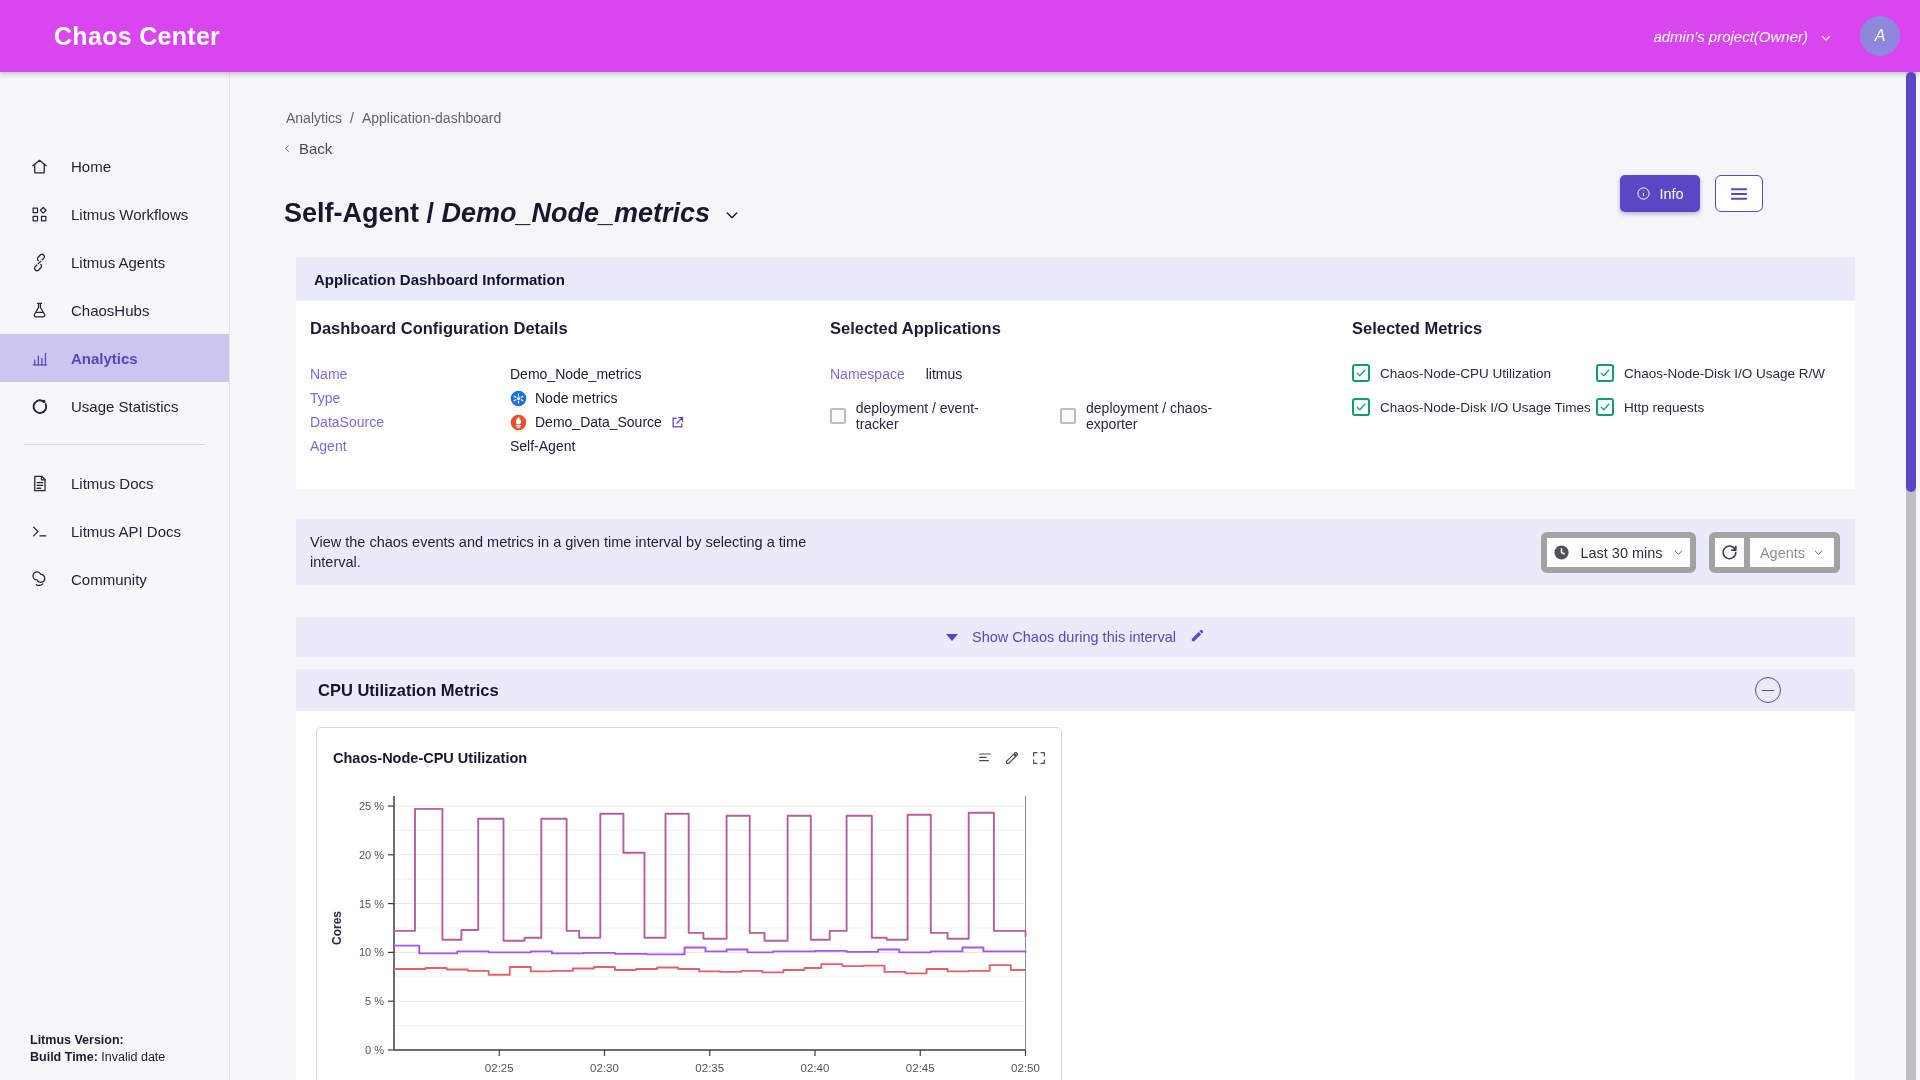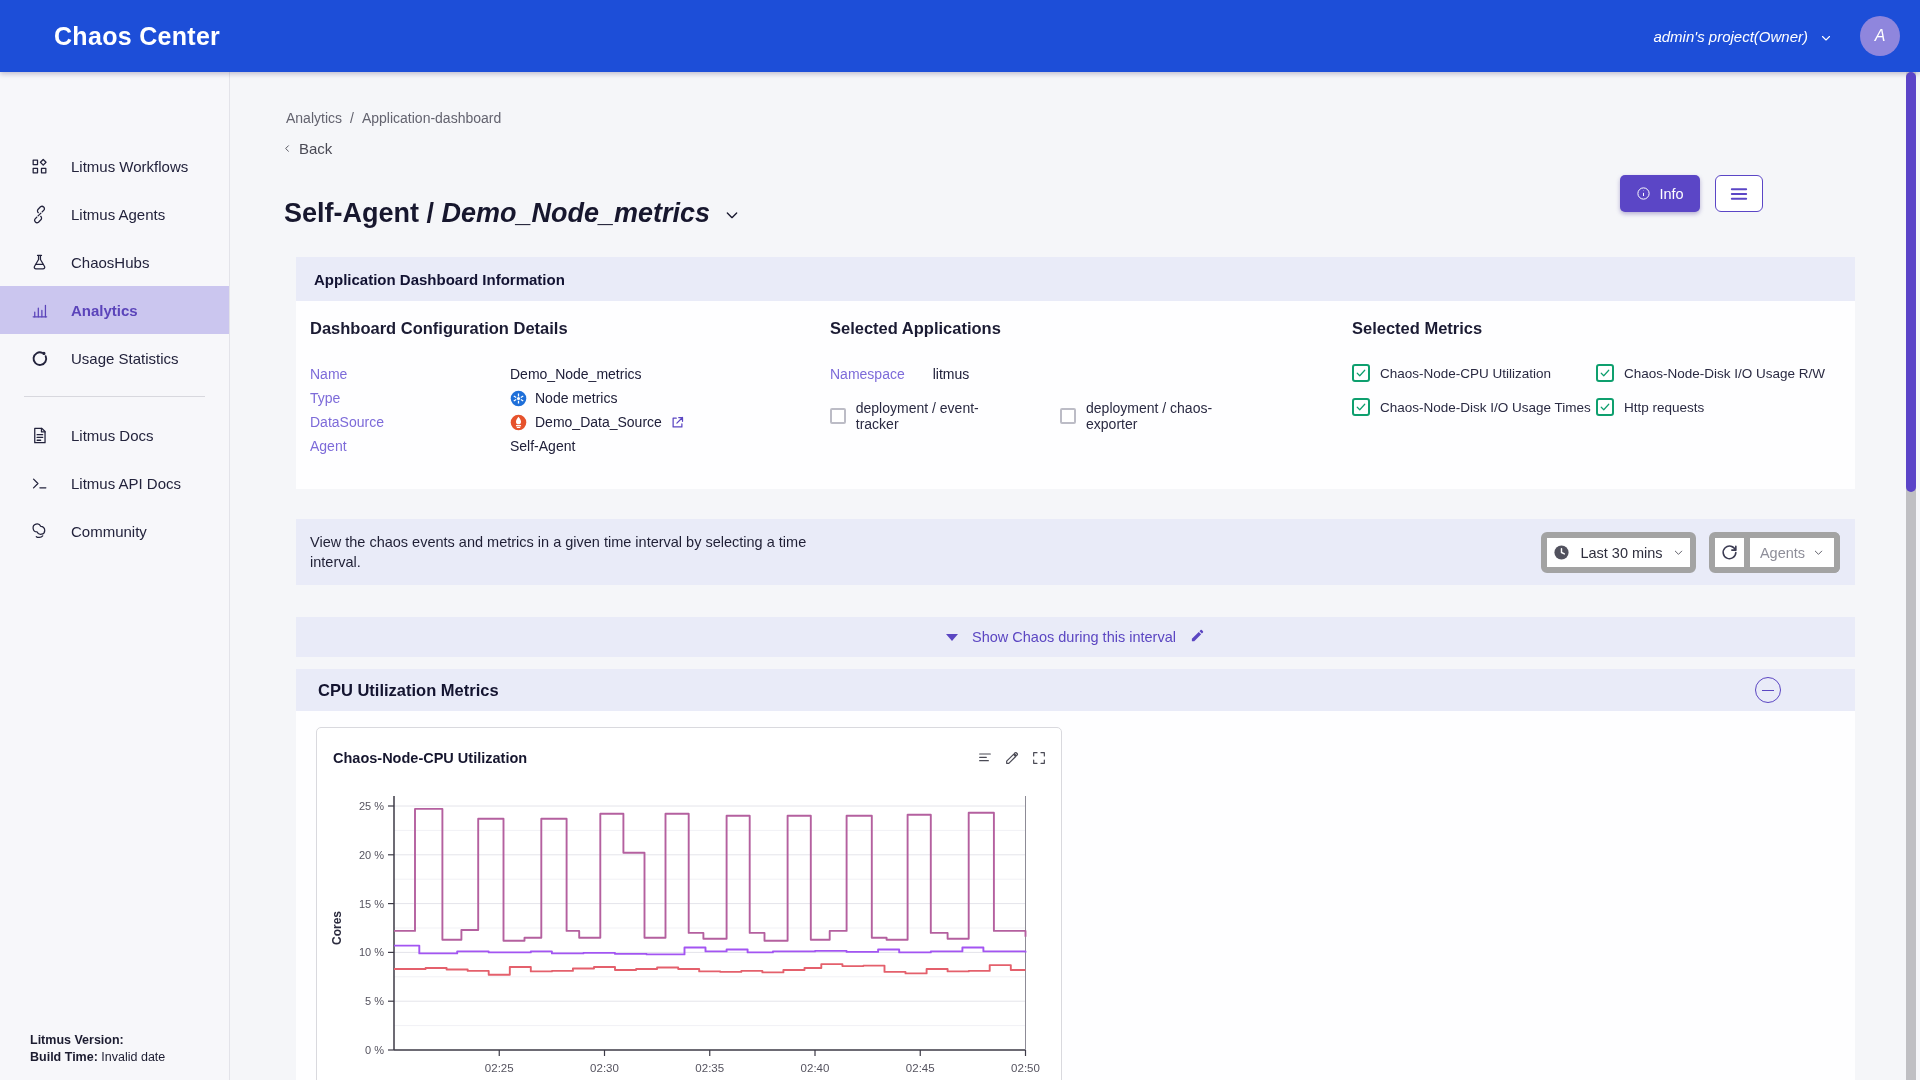--- a/index.html
+++ b/index.html
@@ -1,21 +1,21 @@
 <!DOCTYPE html>
 <html><head>
 <meta charset="utf-8">
 <style>
   * { margin:0; padding:0; box-sizing:border-box; }
   html,body { width:1920px; height:1080px; overflow:hidden;
     font-family:"Liberation Sans", sans-serif; background:#F5F6F9; color:#20203A; }
 
   
   .topbar { position:absolute; left:0; top:0; width:1920px; height:72px;
-    background:#1d4ed8; display:flex; align-items:center; z-index:30;
+    background:#d946ef; display:flex; align-items:center; z-index:30;
     box-shadow:0 2px 5px rgba(30,20,80,.25); }
   .brand { color:#fff; font-size:25px; font-weight:bold; letter-spacing:.3px; margin-left:54px; }
   .topbar-right { position:absolute; right:20px; top:0; height:72px; display:flex; align-items:center; gap:28px;font-style:italic; }
   .project-switch { display:flex; align-items:center; gap:12px; color:#fff; font-size:15px; cursor:pointer; }
   .chev { width:12px; height:12px; }
   .chev svg { stroke:#fff; fill:none; stroke-width:2.2; stroke-linecap:round; stroke-linejoin:round; width:12px; height:12px; }
   .avatar { width:40px; height:40px; border-radius:50%; background:#8F86DD; color:#fff;
     display:flex; align-items:center; justify-content:center; font-size:16px; cursor:pointer; }
 
   
@@ -63,21 +63,21 @@
   .dash-panel .head { height:44px; display:flex; align-items:center; padding-left:18px;
     font-size:15px; font-weight:bold; color:#121232; }
   .dash-panel .body { position:relative; height:188px; }
   .colhead { font-size:16.5px; font-weight:bold; color:#1B1B33; }
   .cfg { position:absolute; left:14px; top:18px; width:470px; }
   .cfg-grid { margin-top:24px; font-size:14px; line-height:24px; }
   .cfg-row { display:flex; }
   .cfg-row .lbl { width:200px; color:#7D6BD9; }
   .cfg-row .val { color:#20203A; display:flex; align-items:center; gap:8px; }
   .apps { position:absolute; left:534px; top:18px; width:430px; }
-  .ns-row { margin-top:28px; font-size:14px; display:flex; gap:28px; }
+  .ns-row { margin-top:28px; font-size:14px; display:flex; gap:21px; }
   .ns-row .lbl { color:#7D6BD9; }
   .app-checks { margin-top:18px; display:flex; gap:42px; font-size:14px; color:#2A2A42; }
   .chk-item { display:flex; align-items:center; gap:10px; cursor:pointer; }
   .box-un { width:16px; height:16px; border:2px solid #BCBCC6; border-radius:2px; background:#fff; }
   .metrics { position:absolute; left:1056px; top:18px; width:500px; }
   .metric-grid { margin-top:26px; display:grid; grid-template-columns:244px auto; row-gap:16px; font-size:13.5px; color:#2A2A42; }
   .box-ck { width:18px; height:18px; border:2px solid #0E9F6E; border-radius:3px; background:#fff;
     display:flex; align-items:center; justify-content:center; flex:none; }
   .box-ck svg { width:12px; height:12px; stroke:#0E9F6E; fill:none; stroke-width:2.4; stroke-linecap:round; stroke-linejoin:round; }
 
@@ -137,20 +137,27 @@
       </span>
     </div>
     <div class="avatar">
       <span>A</span>
     </div>
   </div>
 </header>
 
 <nav class="sidebar">
   <div class="nav" id="side-nav">
+      <div class="side-item">
+        <span class="icon"><svg viewBox="0 0 24 24">
+            <path d="M3.5 11 12 4.2 20.5 11"></path>
+            <path d="M6 9.4V20h12V9.4"></path>
+          </svg></span>
+        <span class="side-label">Home</span>
+      </div>
       <div class="side-item">
         <span class="icon"><svg viewBox="0 0 24 24">
             <rect x="4" y="4" width="5.5" height="5.5"></rect>
             <rect x="4" y="14.5" width="5.5" height="5.5"></rect>
             <rect x="14.5" y="14.5" width="5.5" height="5.5"></rect>
             <rect x="14.2" y="4.2" width="5" height="5" transform="rotate(45 16.7 6.7)"></rect>
           </svg></span>
         <span class="side-label">Litmus Workflows</span>
       </div>
       <div class="side-item">

